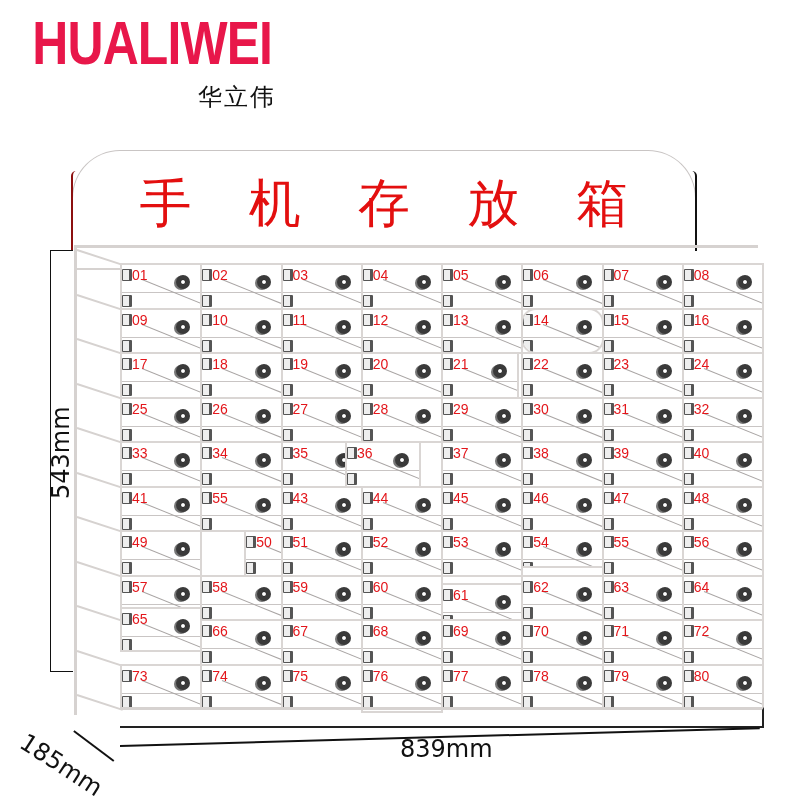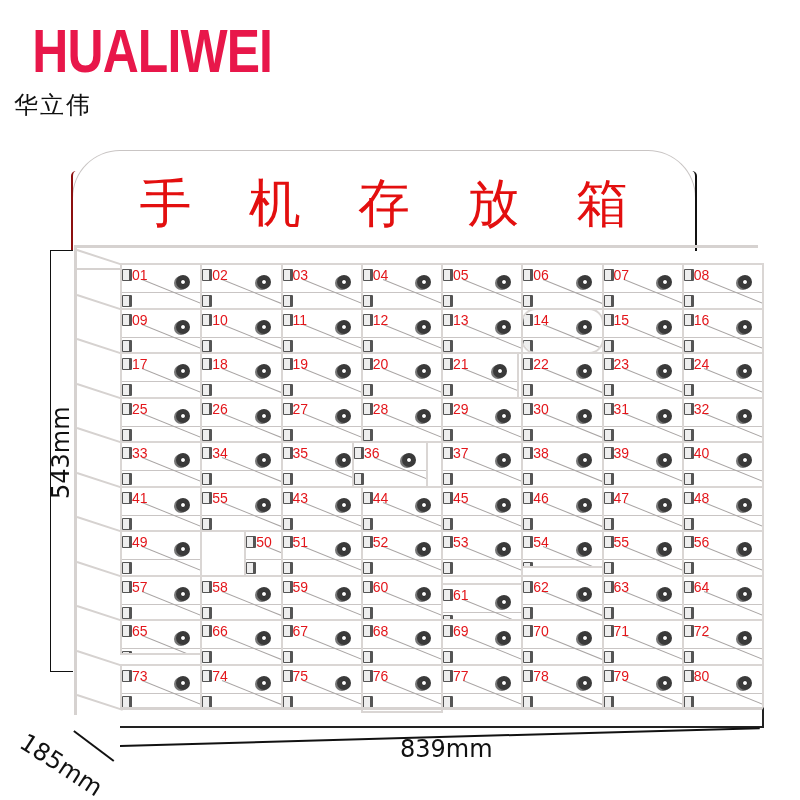--- a/index.html
+++ b/index.html
@@ -2,22 +2,22 @@
 <html><head>
 <meta charset="utf-8">
 <style>
   html, body { margin: 0; padding: 0; }
   body {
     width: 800px; height: 800px; overflow: hidden; position: relative;
     background: #ffffff;
     font-family: "Liberation Sans", sans-serif;
   }
   .brand {
-    position: absolute; left: 14px; top: 21px; width: 262px;
-    text-align: left;
+    position: absolute; left: 14px; top: 13px; width: 262px;
+    text-align: right;
   }
   .brand-name {
     font-family: "Liberation Sans", sans-serif;
     font-weight: bold; color: #e8174a;
     font-size: 58px; letter-spacing: -1px; line-height: 60px;
     transform: scaleY(1.05) scaleX(0.86); transform-origin: center;
     white-space: nowrap;
   }
   .brand-cn {
     font-family: "DejaVu Sans", sans-serif;
@@ -425,21 +425,21 @@
         <span class="lock"></span>
       </div>
       <div class="cell" style="left: 160.5px; top: 178px; width: 82.25px; height: 46.5px;">
         <div class="shelf"></div>
         <div class="diag"></div>
         <span class="hinge h1"></span>
         <span class="hinge h2"></span>
         <span class="num">35</span>
         <span class="lock"></span>
       </div>
-      <div class="cell" style="left: 232px; top: 178px; width: 76px; height: 46.5px;">
+      <div class="cell" style="left: 225px; top: 178px; width: 76px; height: 46.5px;">
         <div class="shelf"></div>
         <div class="diag"></div>
         <span class="hinge h1"></span>
         <span class="hinge h2"></span>
         <span class="num">36</span>
         <span class="lock"></span>
       </div>
       <div class="cell" style="left: 321px; top: 178px; width: 82.25px; height: 46.5px;">
         <div class="shelf"></div>
         <div class="diag"></div>
@@ -657,21 +657,21 @@
         <span class="lock"></span>
       </div>
       <div class="cell" style="left: 561.75px; top: 311.5px; width: 82.25px; height: 46.5px;">
         <div class="shelf"></div>
         <div class="diag"></div>
         <span class="hinge h1"></span>
         <span class="hinge h2"></span>
         <span class="num">64</span>
         <span class="lock"></span>
       </div>
-      <div class="cell" style="left: 0px; top: 356px; width: 82.25px; height: 36px;">
+      <div class="cell" style="left: 0px; top: 344px; width: 82.25px; height: 45px;">
         <div class="shelf"></div>
         <div class="diag"></div>
         <span class="hinge h1"></span>
         <span class="hinge h2"></span>
         <span class="num">65</span>
         <span class="lock"></span>
       </div>
       <div class="cell" style="left: 80.25px; top: 356px; width: 82.25px; height: 46.5px;">
         <div class="shelf"></div>
         <div class="diag"></div>

